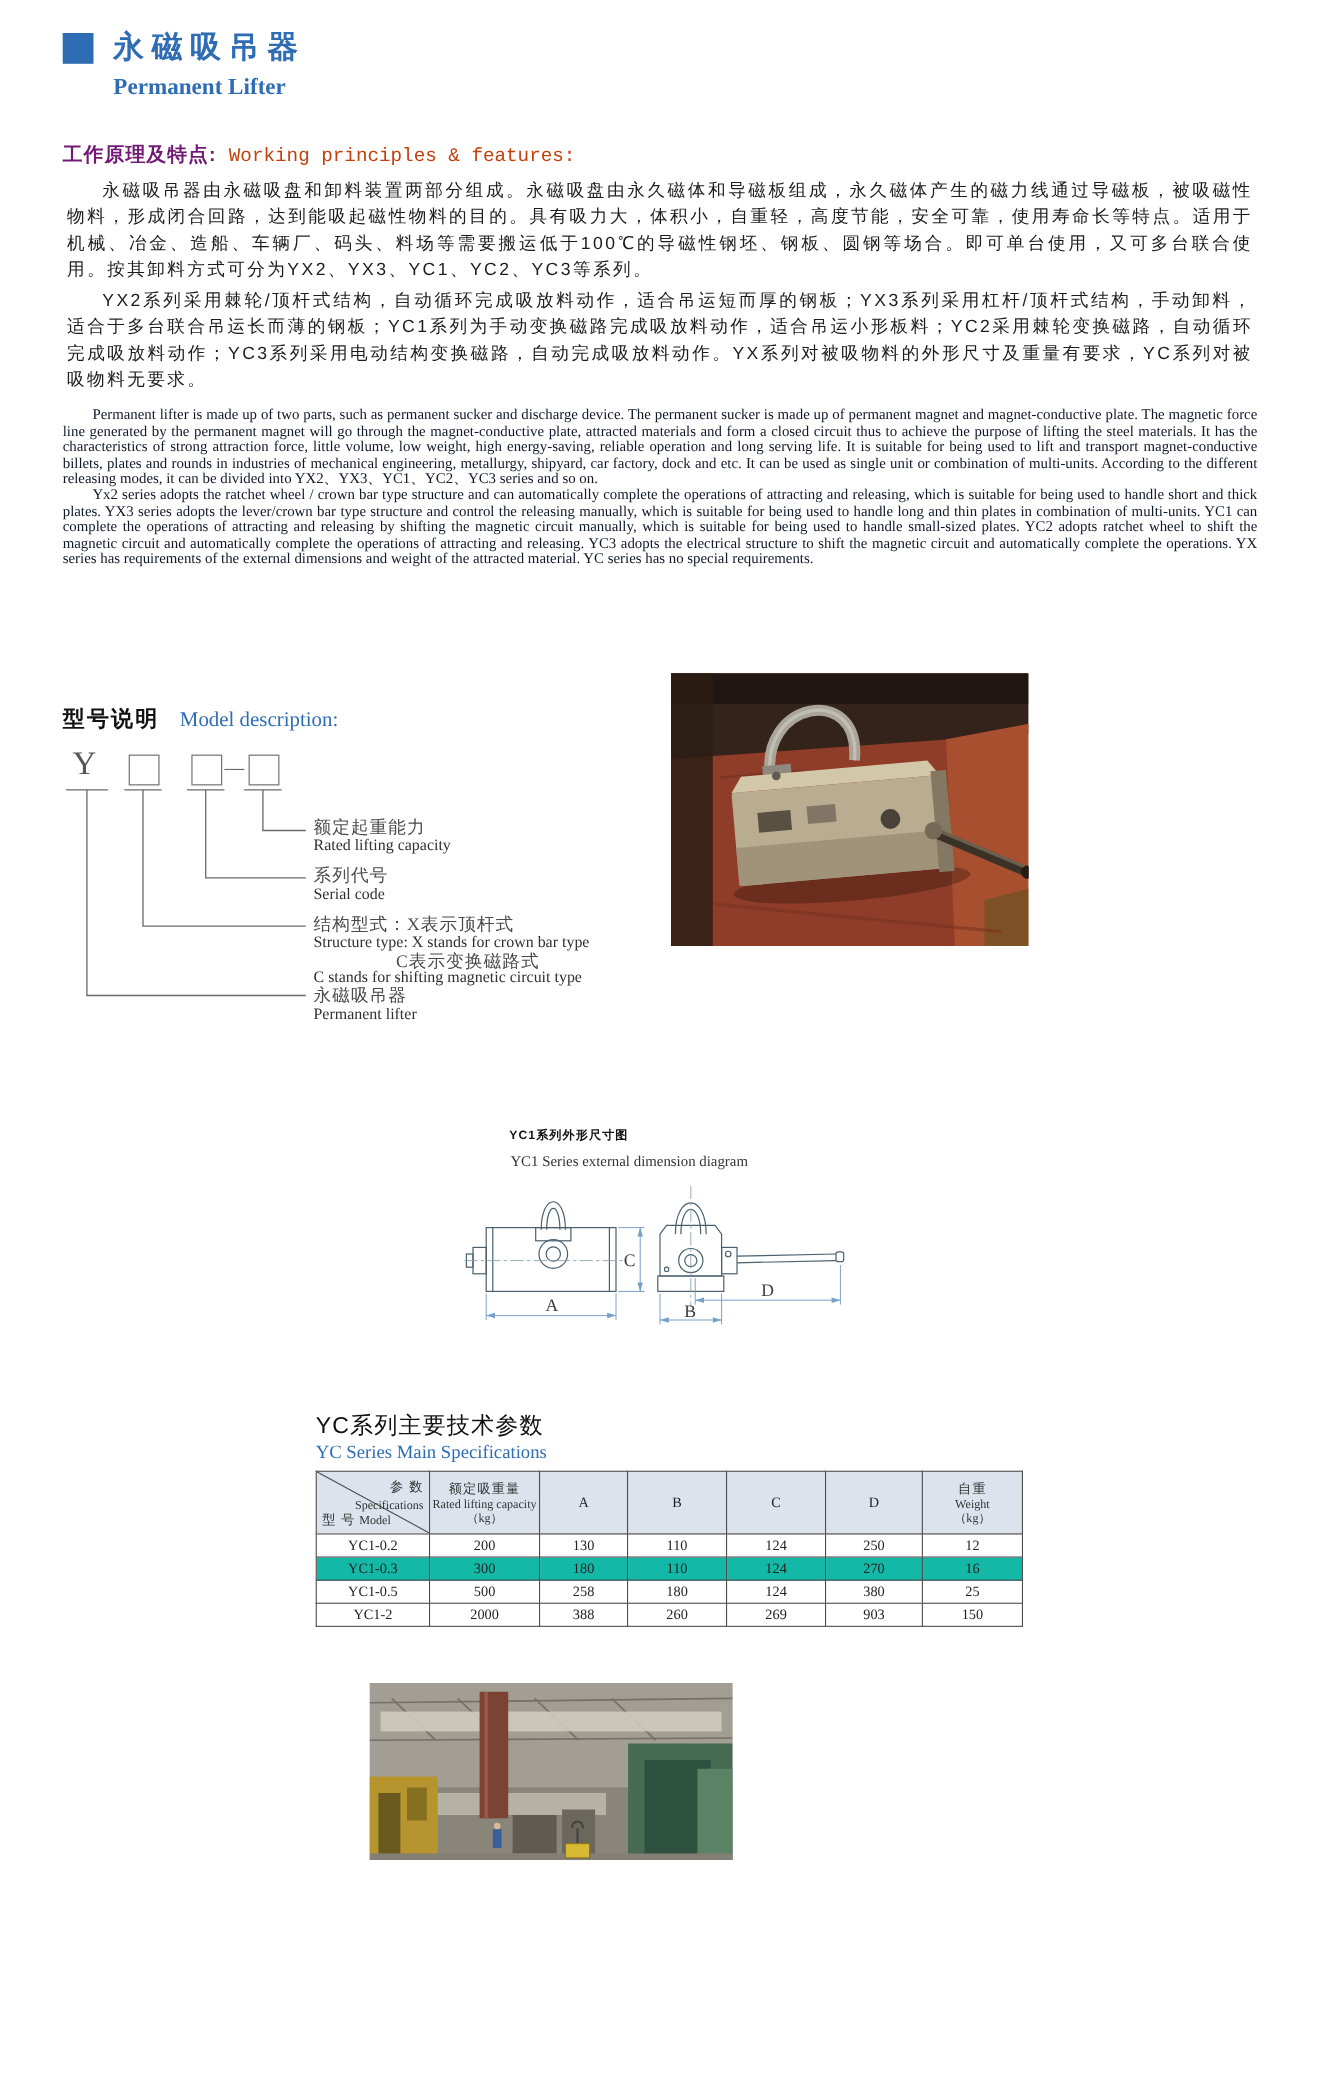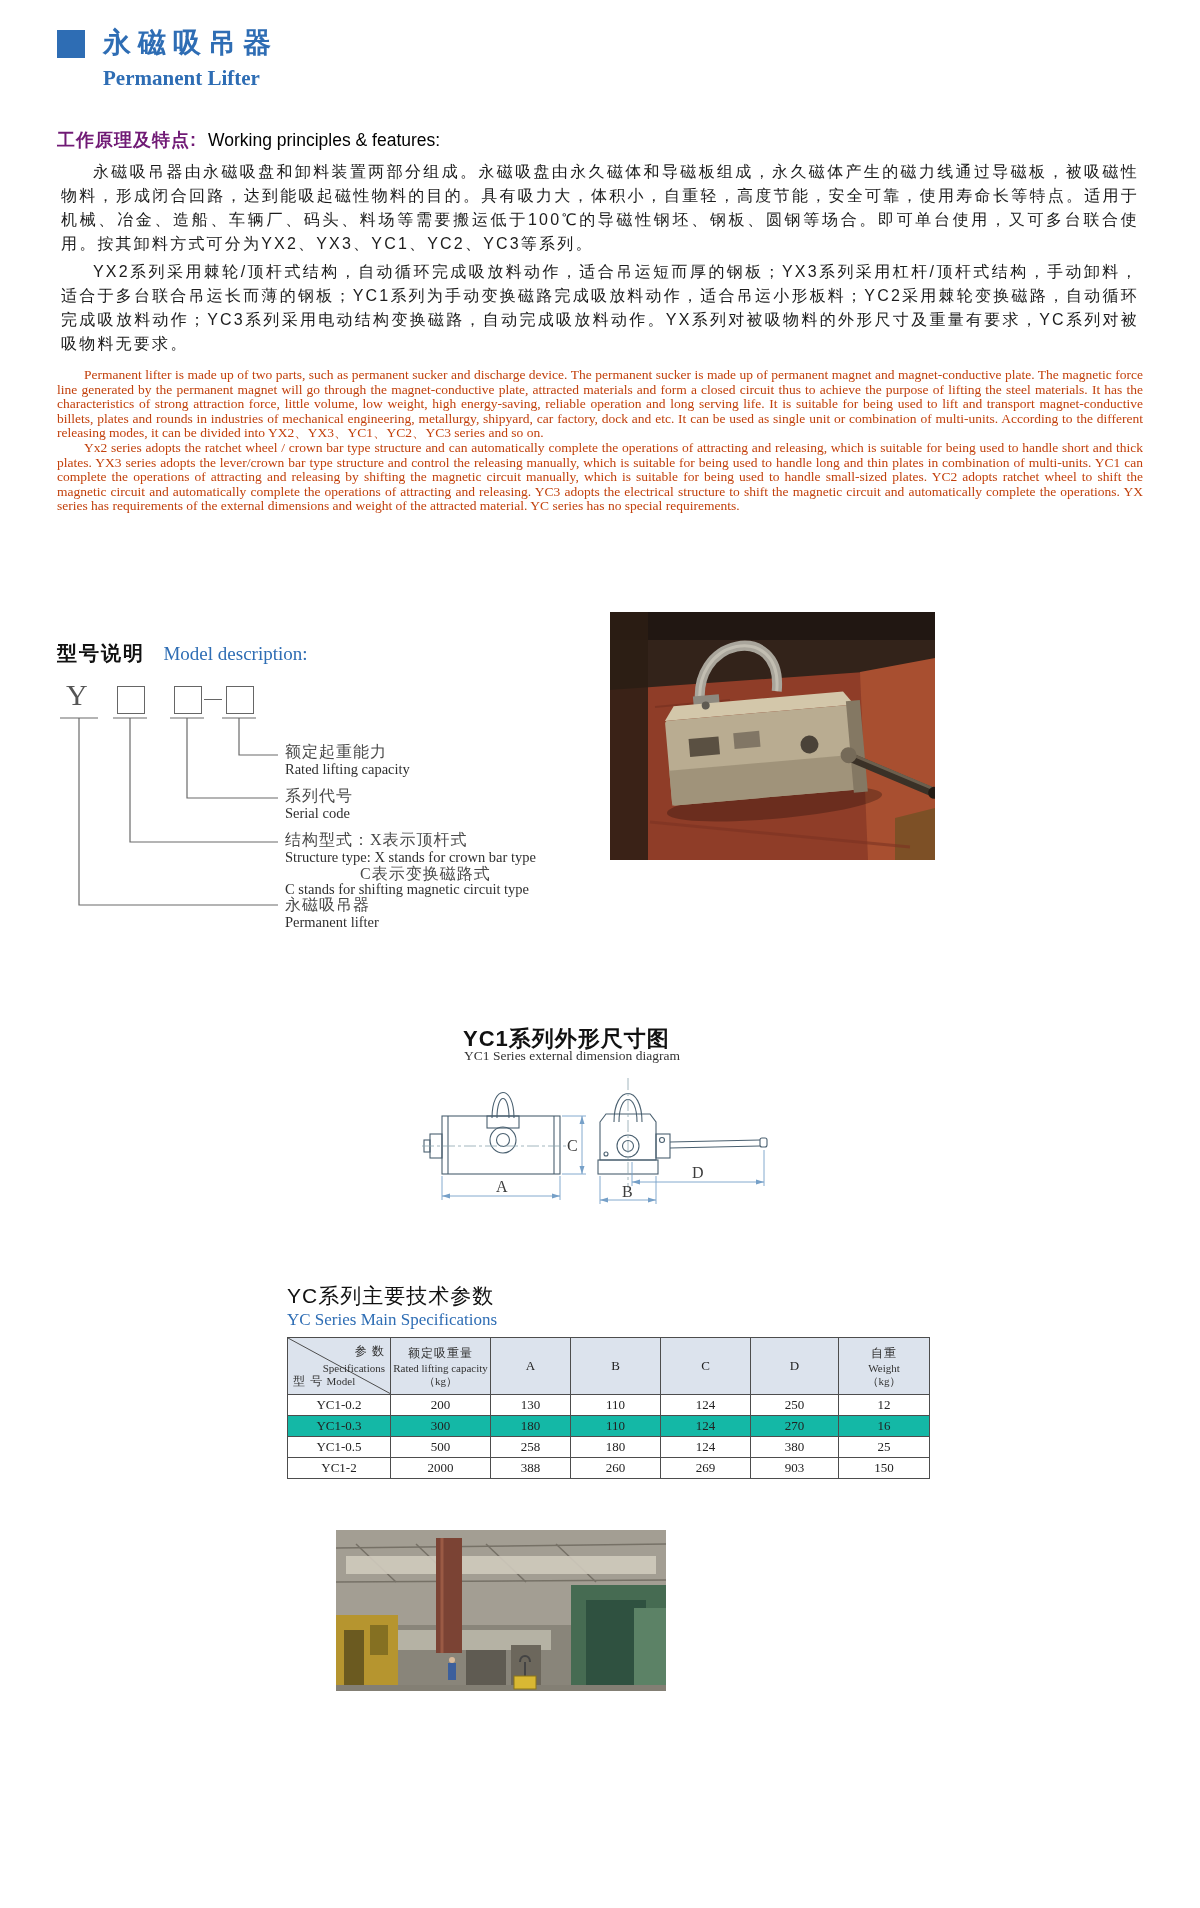--- a/index.html
+++ b/index.html
@@ -10,44 +10,44 @@
   .brand-square{position:absolute;left:57px;top:30px;width:28px;height:28px;background:#2e6db4;}
   .title-cn{position:absolute;left:103px;top:24px;font-size:28px;font-weight:bold;color:#2e6db4;
             letter-spacing:7px;font-family:"Liberation Sans",sans-serif;}
   .title-en{position:absolute;left:103px;top:66px;font-size:21px;font-weight:bold;color:#2e6db4;
             font-family:"Liberation Serif",serif;}
 
   
   .principles{position:absolute;left:57px;top:128px;width:1086px;}
   .sec-head{font-size:18px;line-height:24px;}
   .sec-head .cn{font-weight:bold;color:#701a75;letter-spacing:1px;}
-  .sec-head .en{color:#000000;font-family:Liberation Sans, sans-serif;font-size:17.5px;margin-left:6px;}
+  .sec-head .en{color:#c2410c;font-family:Liberation Mono, monospace;font-size:17.5px;margin-left:6px;}
   .cn-para{font-size:16px;line-height:24px;letter-spacing:2.2px;text-align:justify;
            text-indent:2em;color:#1c1c1c;margin:4px;}
   .cn-para.first{margin-top:8px;}
   .en-para{font-family:"Liberation Serif",serif;font-size:13.5px;line-height:14.6px;
-           text-align:justify;color:#c2410c;margin:0;}
+           text-align:justify;color:#0f172a;margin:0;}
   .en-para.first{margin-top:12px;}
   .en-para.indent{text-indent:2em;}
 
   
   .model-head{position:absolute;left:57px;top:640px;}
   .model-head .cn{font-size:20px;font-weight:bold;color:#111;letter-spacing:2px;}
   .model-head .en{font-size:19px;color:#2e6db4;font-family:"Liberation Serif",serif;margin-left:14px;}
   .code-letter{position:absolute;left:66px;top:678px;font-size:30px;color:#555;
                font-family:"Liberation Serif",serif;}
   .code-box{position:absolute;width:26px;height:26px;border:1.5px solid #666;top:686px;}
   .code-dash{position:absolute;left:204px;top:699px;width:18px;border-top:1.5px solid #666;}
   .model-lines{position:absolute;left:55px;top:670px;}
   .mlabel{position:absolute;white-space:nowrap;}
   .mlabel.cn{font-family:"Liberation Serif",serif;font-size:16px;color:#4a4a4a;letter-spacing:1px;}
   .mlabel.en{font-family:"Liberation Serif",serif;font-size:14.5px;color:#2f2f2f;}
 
   
-  .yc1-head-cn{position:absolute;left:463px;top:1024px;font-size:22px;font-weight:bold;color:#111;letter-spacing:1px;}
+  .yc1-head-cn{position:absolute;left:463px;top:1024px;font-size:11px;font-weight:bold;color:#111;letter-spacing:1px;}
   .yc1-head-en{position:absolute;left:464px;top:1048px;font-family:"Liberation Serif",serif;font-size:13.5px;color:#333;}
   .dim-svg{position:absolute;left:388px;top:1070px;}
 
   
   .spec-head-cn{position:absolute;left:287px;top:1282px;font-size:21px;font-weight:normal;color:#111;letter-spacing:1px;}
   .spec-head-en{position:absolute;left:287px;top:1310px;font-family:"Liberation Serif",serif;font-size:17px;color:#2e6db4;}
   table.spec{position:absolute;left:287px;top:1337px;border-collapse:collapse;table-layout:fixed;}
   table.spec td{border:1px solid #4d4d4d;text-align:center;vertical-align:middle;padding:0;
                 font-family:"Liberation Serif",serif;font-size:13px;color:#222;height:20px;}
   table.spec td.hdr{height:56px;background:#dce3ed;}

